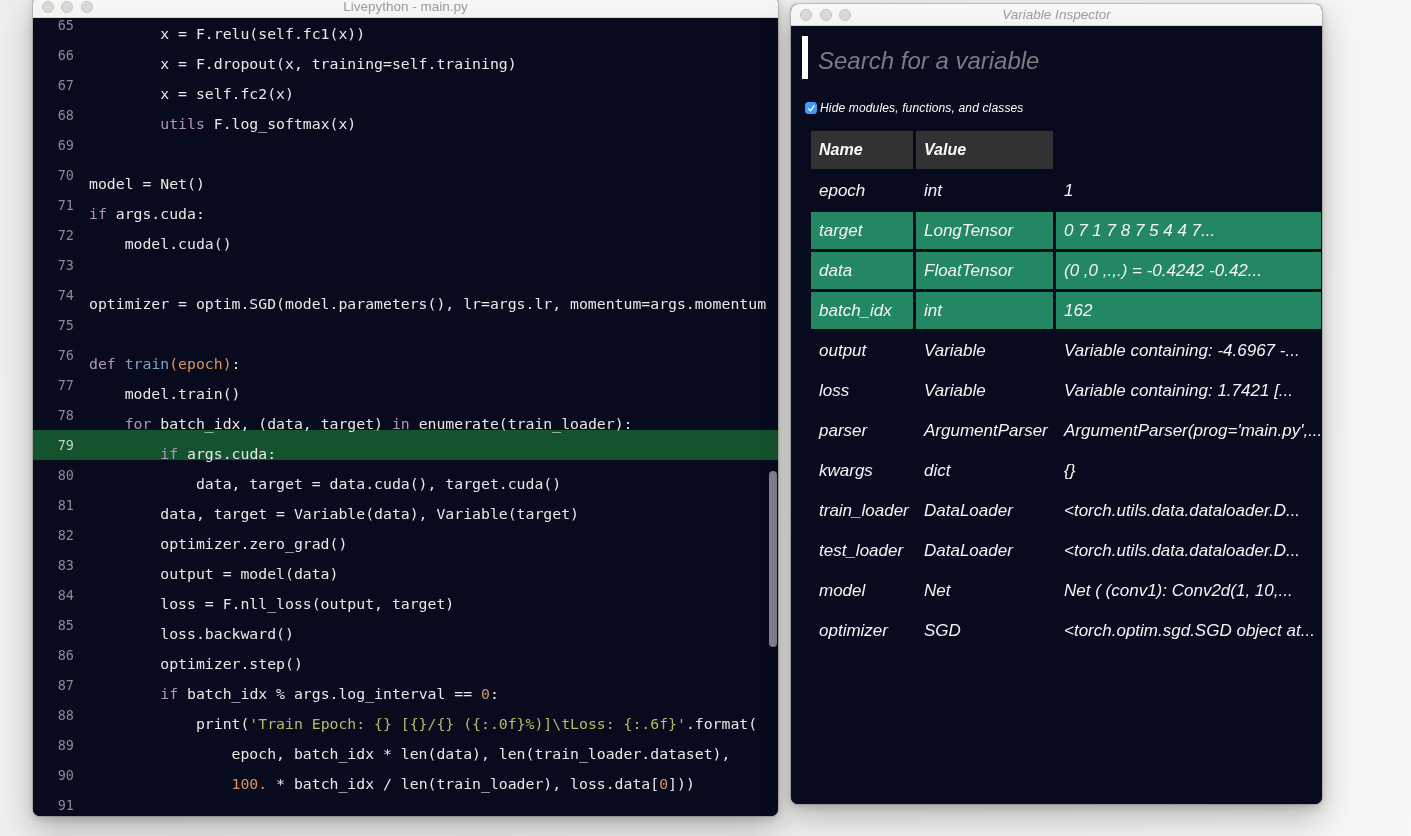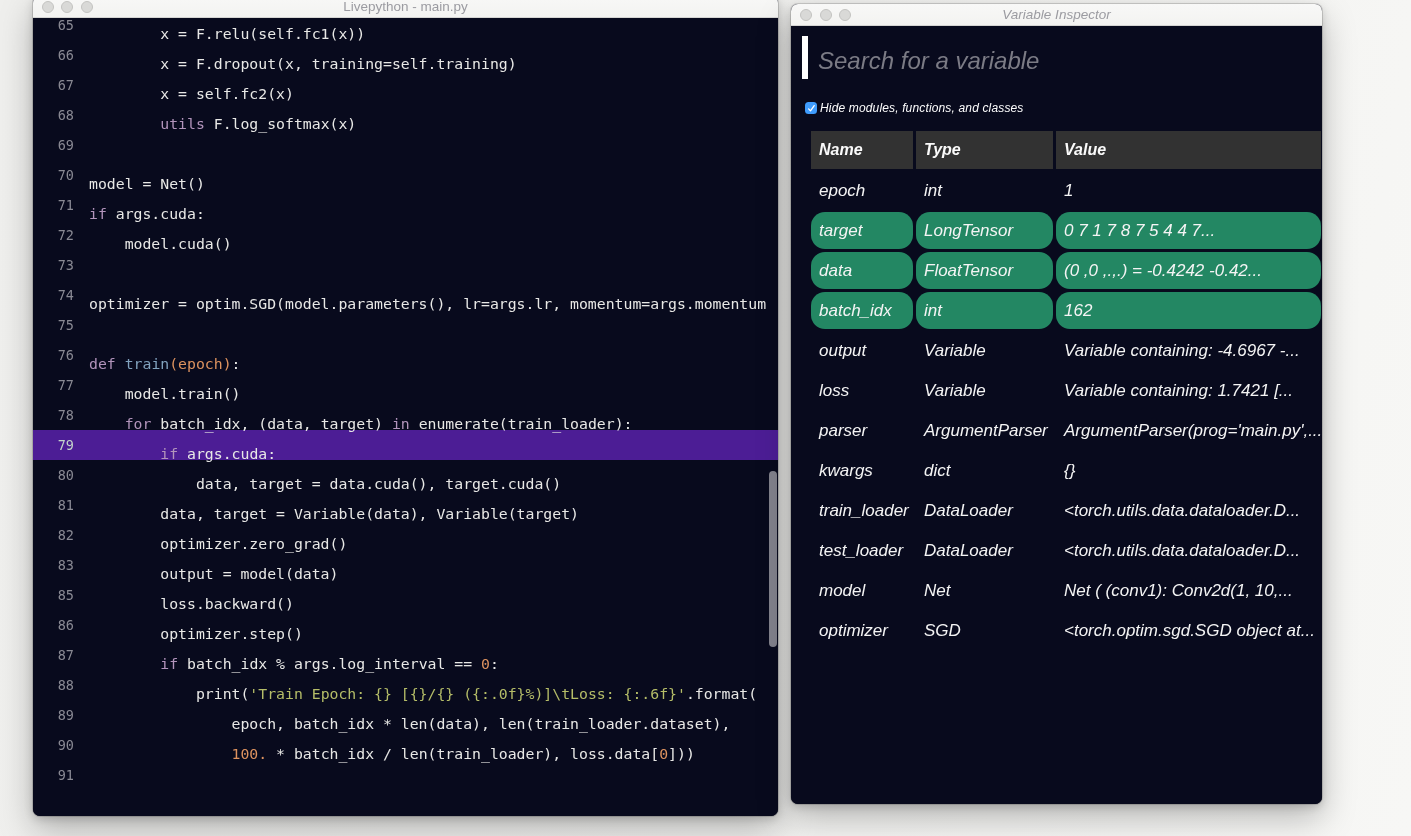--- a/index.html
+++ b/index.html
@@ -34,21 +34,21 @@
   .code-lines { margin-top:-8px; }
   .code-line {
     height:30px; display:flex; align-items:center; white-space:pre;
     font-family:"DejaVu Sans Mono", monospace; font-size:14.8px;
   }
   .code-line .gutter {
     width:41px; flex:0 0 41px; text-align:right; color:#8a8a94;
     font-size:13.5px;
   }
   .code-line .code { margin-left:15px; color:#e8e8e6;margin-top:16px; }
-  .code-line.hl { background:#4c1d95; }
+  .code-line.hl { background:#14532d; }
   .code-line.hl .gutter { color:#c3d4cb; }
   .tok-k { color:#b294bb; }
   .tok-f { color:#81a2be; }
   .tok-o { color:#de935f; }
   .tok-s { color:#b5bd68; }
   .scroll-thumb {
     position:absolute; width:8px; border-radius:4px; background:#82828c;
     right:1px;
   }
 
@@ -67,21 +67,21 @@
   .chk-label { margin-left:3px; color:#fdfdfd; font-size:12px; letter-spacing:0.15px; }
 
   .var-table { position:absolute; left:3px; top:105px; right:1px;margin-left:17px; }
   .vrow { display:grid; grid-template-columns:102px 137px 1fr; column-gap:3px; margin-bottom:3px; }
   .vrow .cell {
     display:flex; align-items:center; padding-left:8px;
     color:#f4f4f4; font-size:17px; overflow:hidden; white-space:nowrap;
   }
   .vrow.header .cell { background:#323232; height:38px; font-weight:bold; font-size:16px; color:#fafafa; }
   .vrow.r .cell { height:37px; }
-  .vrow.r.green .cell { background:#238763;border-radius:14px; }
+  .vrow.r.green .cell { background:#238763; }
   .vrow.r.tall .cell { height:55px; }
   .vrow.r.tall .cell.val { white-space:normal; line-height:19px; }
 </style>
 </head>
 <body>
 
 <div class="window" id="win-editor">
   <div class="titlebar">
     <div class="lights">
       <span class="light"></span>
@@ -104,20 +104,21 @@
         <div class="code-line"><span class="gutter">74</span><span class="code"><span>optimizer = optim.SGD(model.parameters(), lr=args.lr, momentum=args.momentum</span></span></div>
         <div class="code-line"><span class="gutter">75</span><span class="code"></span></div>
         <div class="code-line"><span class="gutter">76</span><span class="code"><span class="tok-k">def</span><span> </span><span class="tok-f">train</span><span class="tok-o">(epoch)</span><span>:</span></span></div>
         <div class="code-line"><span class="gutter">77</span><span class="code"><span>    model.train()</span></span></div>
         <div class="code-line"><span class="gutter">78</span><span class="code"><span>    </span><span class="tok-k">for</span><span> batch_idx, (data, target) </span><span class="tok-k">in</span><span> enumerate(train_loader):</span></span></div>
         <div class="code-line hl"><span class="gutter">79</span><span class="code"><span>        </span><span class="tok-k">if</span><span> args.cuda:</span></span></div>
         <div class="code-line"><span class="gutter">80</span><span class="code"><span>            data, target = data.cuda(), target.cuda()</span></span></div>
         <div class="code-line"><span class="gutter">81</span><span class="code"><span>        data, target = Variable(data), Variable(target)</span></span></div>
         <div class="code-line"><span class="gutter">82</span><span class="code"><span>        optimizer.zero_grad()</span></span></div>
         <div class="code-line"><span class="gutter">83</span><span class="code"><span>        output = model(data)</span></span></div>
+        <div class="code-line"><span class="gutter">84</span><span class="code"><span>        loss = F.nll_loss(output, target)</span></span></div>
         <div class="code-line"><span class="gutter">85</span><span class="code"><span>        loss.backward()</span></span></div>
         <div class="code-line"><span class="gutter">86</span><span class="code"><span>        optimizer.step()</span></span></div>
         <div class="code-line"><span class="gutter">87</span><span class="code"><span>        </span><span class="tok-k">if</span><span> batch_idx % args.log_interval == </span><span class="tok-o">0</span><span>:</span></span></div>
         <div class="code-line"><span class="gutter">88</span><span class="code"><span>            print(</span><span class="tok-s">'Train Epoch: {} [{}/{} ({:.0f}%)]\tLoss: {:.6f}'</span><span>.format(</span></span></div>
         <div class="code-line"><span class="gutter">89</span><span class="code"><span>                epoch, batch_idx * len(data), len(train_loader.dataset),</span></span></div>
         <div class="code-line"><span class="gutter">90</span><span class="code"><span>                </span><span class="tok-o">100.</span><span> * batch_idx / len(train_loader), loss.data[</span><span class="tok-o">0</span><span>]))</span></span></div>
         <div class="code-line"><span class="gutter">91</span><span class="code"></span></div>
       </div>
     <div class="scroll-thumb" id="editor-scroll-thumb" style="top:453px; height:176px;"></div>
   </div>
@@ -139,21 +140,20 @@
       <span class="checkbox">
         <svg width="10" height="10" viewBox="0 0 10 10">
           <path d="M2.6 5.9 L4.5 7.9 L8.2 2.6" stroke="#ffffff" stroke-width="1.3" fill="none" stroke-linecap="round" stroke-linejoin="round"></path>
         </svg>
       </span>
       <span class="chk-label">Hide modules, functions, and classes</span>
     </div>
     <div class="var-table" id="var-table">
       <div class="vrow header">
         <div class="cell">Name</div>
-        <div class="cell">Type</div>
         <div class="cell">Value</div>
       </div>
     <div class="vrow r">
           <div class="cell name">epoch</div>
           <div class="cell type">int</div>
           <div class="cell val">1</div>
         </div>
         <div class="vrow r green">
           <div class="cell name">target</div>
           <div class="cell type">LongTensor</div>

